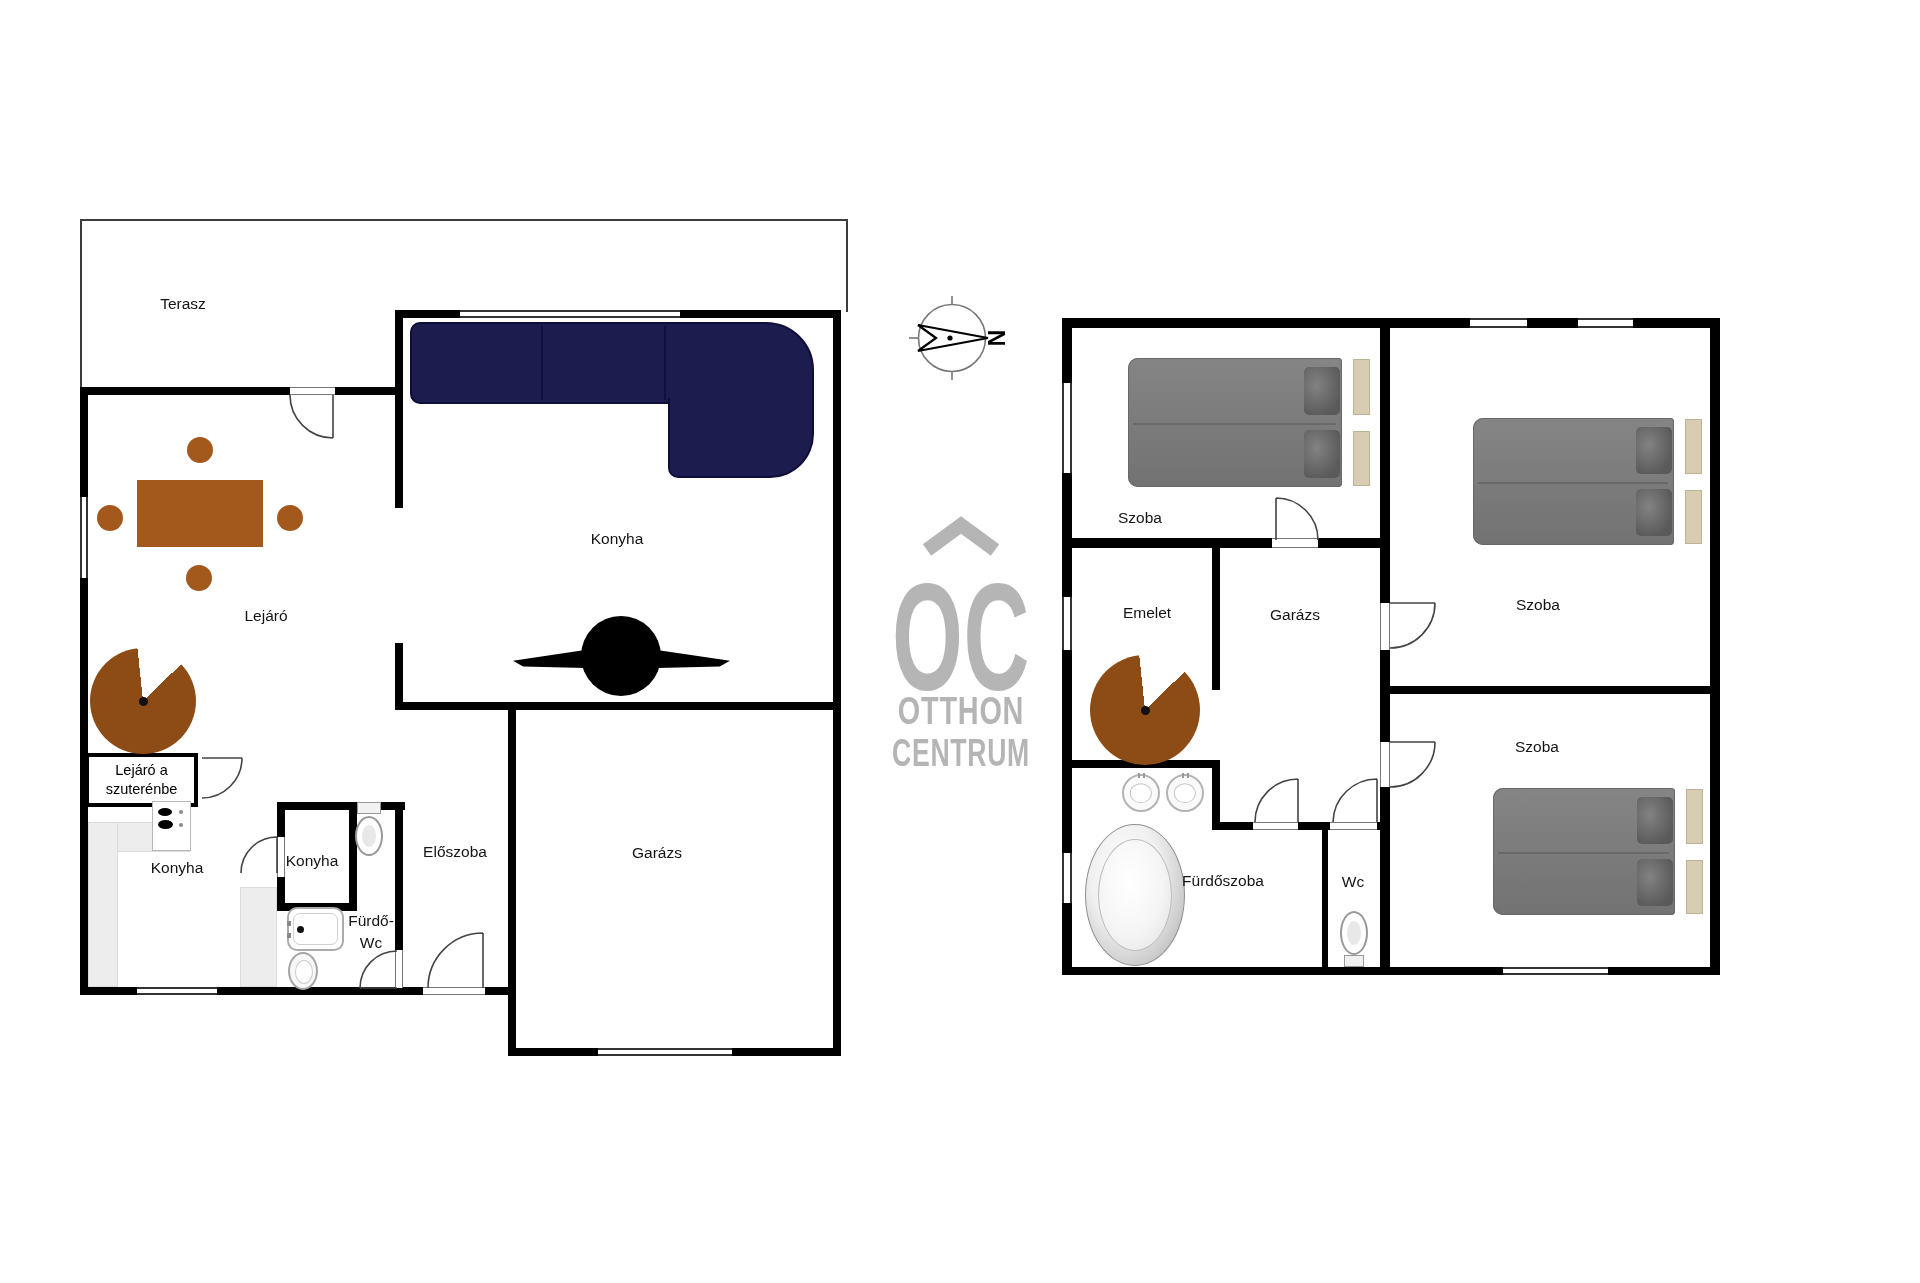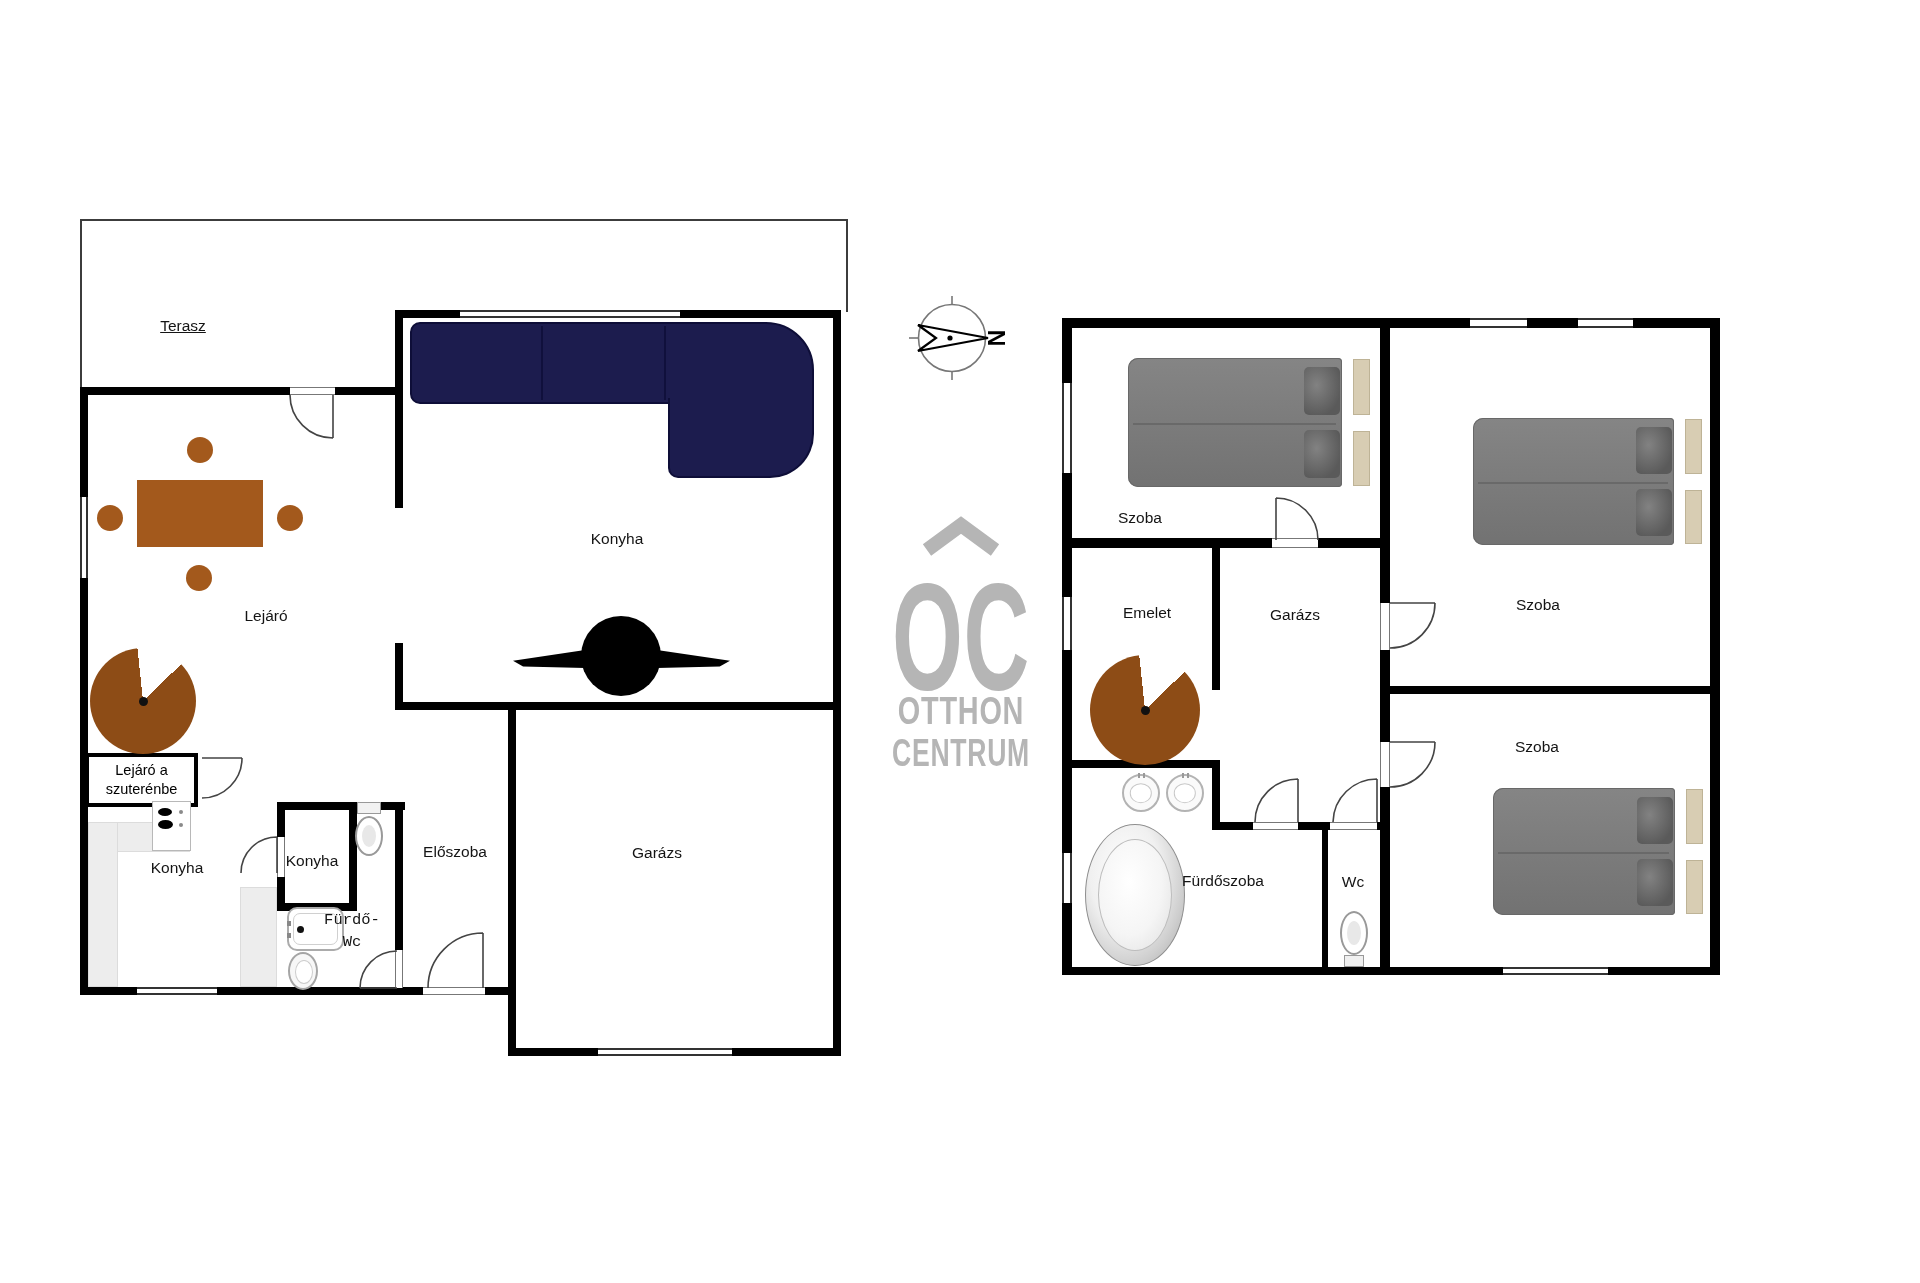--- a/index.html
+++ b/index.html
@@ -126,26 +126,26 @@
     <div class="abs" style="left:287px;top:907px;width:57px;height:44px;background:#fff;border:2px solid #ababab;border-radius:10px;box-sizing:border-box;">
       <div class="abs" style="left:4px;top:4px;right:4px;bottom:4px;border:1px solid #d0d0d0;border-radius:7px;"></div>
       <div class="abs oval" style="left:8px;top:17px;width:7px;height:7px;background:#111;"></div>
       <div class="abs" style="left:-2px;top:12px;width:4px;height:5px;background:#888;"></div>
       <div class="abs" style="left:-2px;top:24px;width:4px;height:5px;background:#888;"></div>
     </div>
     <div class="abs oval" style="left:288px;top:952px;width:30px;height:38px;background:#f7f7f7;border:2px solid #a5a5a5;box-sizing:border-box;">
       <div class="abs oval" style="left:5px;top:6px;width:16px;height:22px;background:#fff;border:1px solid #ccc;"></div>
     </div>
 
-    <div class="lbl" style="left:183px;top:326px;text-decoration:underline;">Terasz</div>
+    <div class="lbl" style="left:183px;top:304px;">Terasz</div>
     <div class="lbl" style="left:266px;top:616px;">Lejáró</div>
     <div class="lbl" style="left:617px;top:539px;">Konyha</div>
     <div class="lbl" style="left:177px;top:868px;">Konyha</div>
     <div class="lbl" style="left:312px;top:861px;">Konyha</div>
-    <div class="lbl2" style="left:352px;top:932px;font-family:Liberation Mono, monospace;">
+    <div class="lbl2" style="left:371px;top:932px;">
       <div>Fürdő-</div>
       <div>Wc</div>
     </div>
     <div class="lbl" style="left:455px;top:852px;">Előszoba</div>
     <div class="lbl" style="left:657px;top:853px;">Garázs</div>
   </div>
 
   <div class="abs" style="left:1050px;top:0;width:870px;height:1283px;">
     
   </div>

